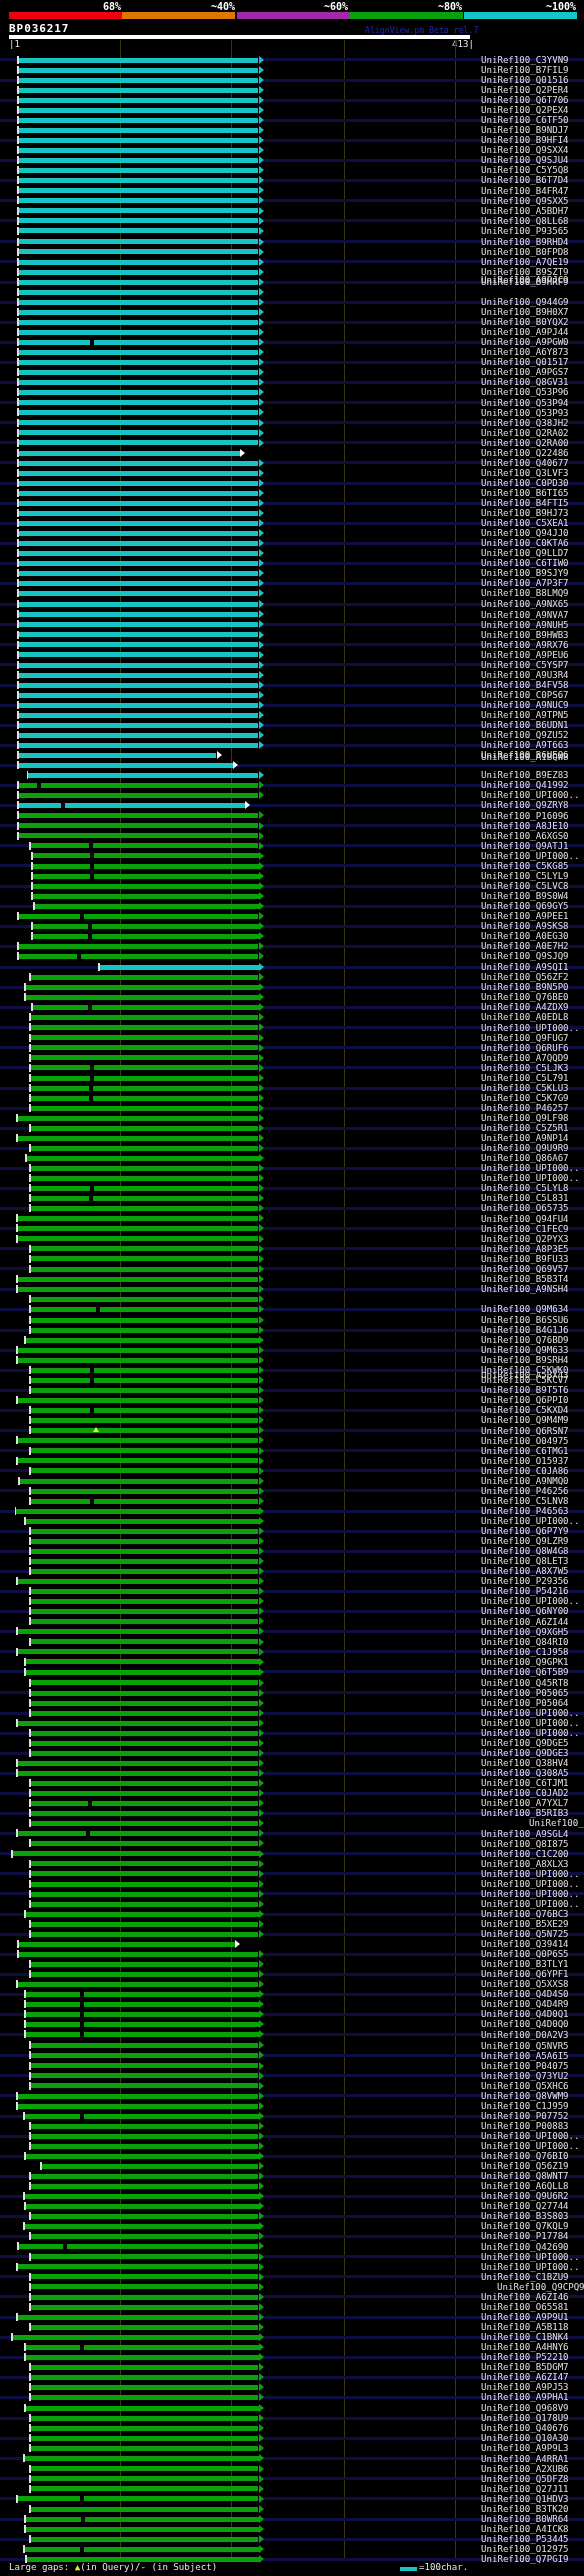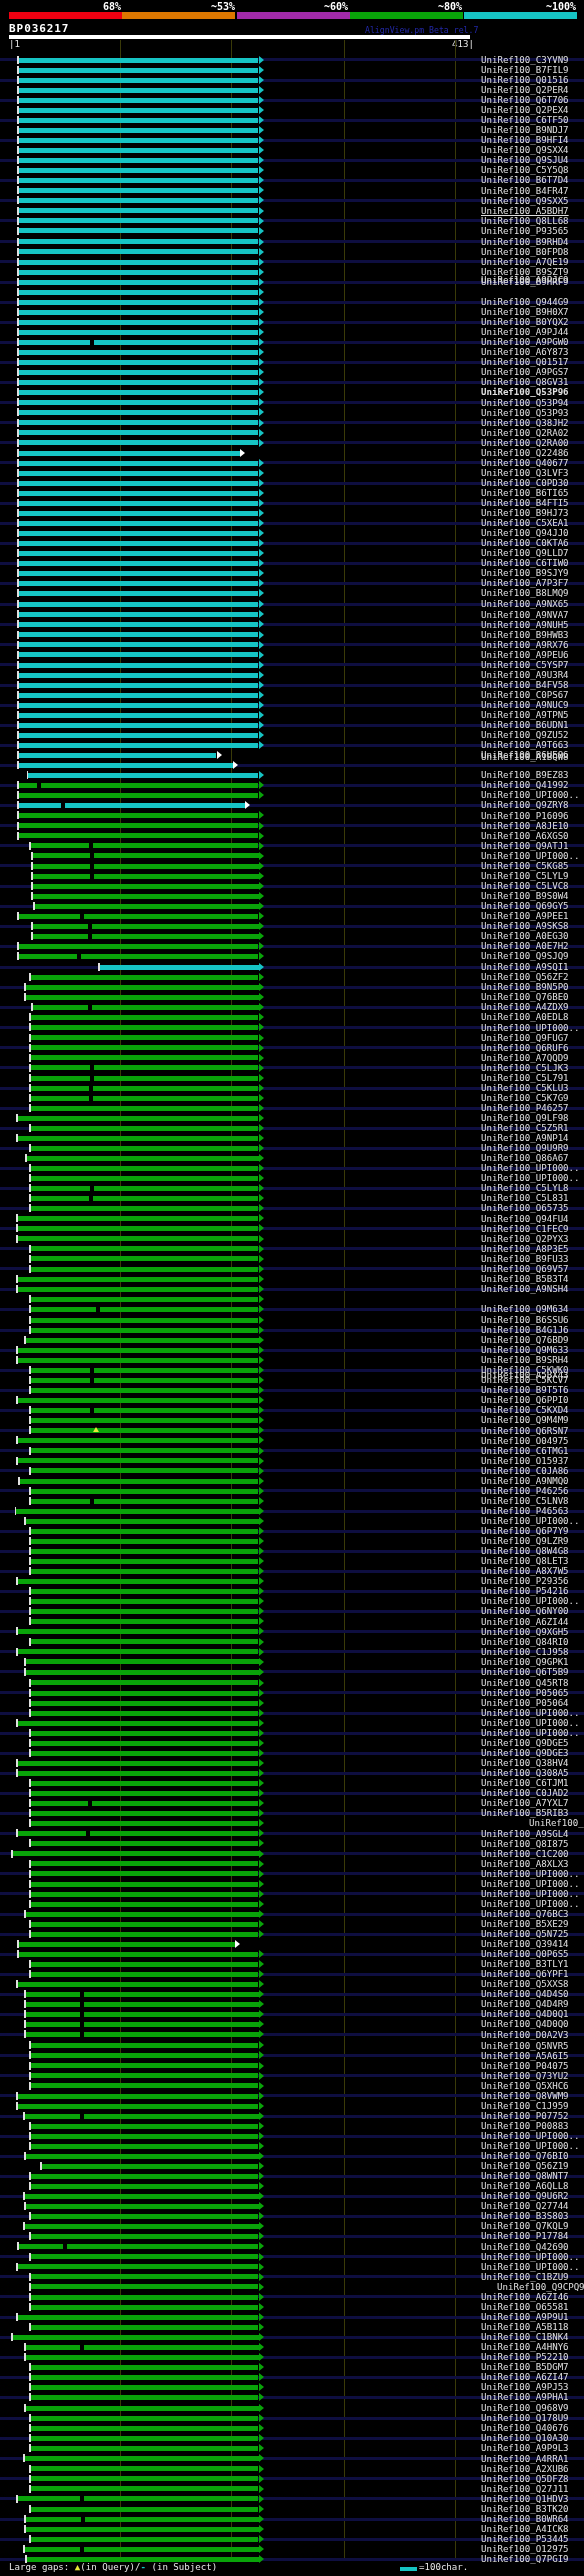--- a/index.html
+++ b/index.html
@@ -27,21 +27,21 @@
   .ltext{position:absolute;top:2562px;left:419px;font-size:9.1px;color:#e8e8e8;line-height:10px;}
 </style>
 </head>
 <body>
 
 <div id="stage">
   <div id="key">
       <div class="keyseg" style="left: 9.1px; width: 113px; background: rgb(238, 0, 17);"></div>
       <div class="keylab" style="left: 57px;">68%</div>
       <div class="keyseg" style="left: 122px; width: 113px; background: rgb(221, 119, 0);"></div>
-      <div class="keylab" style="left: 171px;">~53%</div>
+      <div class="keylab" style="left: 171px;">~40%</div>
       <div class="keyseg" style="left: 237px; width: 113px; background: rgb(162, 42, 170);"></div>
       <div class="keylab" style="left: 284px;">~60%</div>
       <div class="keyseg" style="left: 350px; width: 113px; background: rgb(9, 163, 9);"></div>
       <div class="keylab" style="left: 398px;">~80%</div>
       <div class="keyseg" style="left: 464px; width: 113px; background: rgb(22, 196, 196);"></div>
       <div class="keylab" style="left: 512px;">~100%</div>
     </div>
   <div class="qtitle">BP036217</div>
   <div class="wmark">AlignView.pm Beta rel.7</div>
   <div class="qbar"></div>
@@ -149,21 +149,21 @@
         <div class="navy" style="top: 199px;"></div>
         <div class="bar" style="left: 18.3px; width: 240px; top: 198px; background: rgb(22, 196, 196);"></div>
         <div class="tick" style="left: 17.4px; top: 196px;"></div>
         <div class="arrow" style="left: 259px; top: 196px; border-left: 5.5px solid rgb(22, 196, 196);"></div>
         <div class="hitlab" style="top: 196px;">UniRef100_Q9SXX5</div>
       </div>
       <div>
         <div class="bar" style="left: 18.3px; width: 240px; top: 208px; background: rgb(22, 196, 196);"></div>
         <div class="tick" style="left: 17.4px; top: 207px;"></div>
         <div class="arrow" style="left: 259px; top: 207px; border-left: 5.5px solid rgb(22, 196, 196);"></div>
-        <div class="hitlab" style="top: 206px; text-decoration: underline;">UniRef100_A5BDH7</div>
+        <div class="hitlab" style="top: 206px;">UniRef100_A5BDH7</div>
       </div>
       <div>
         <div class="navy" style="top: 219px;"></div>
         <div class="bar" style="left: 18.3px; width: 240px; top: 218px; background: rgb(22, 196, 196);"></div>
         <div class="tick" style="left: 17.4px; top: 217px;"></div>
         <div class="arrow" style="left: 259px; top: 217px; border-left: 5.5px solid rgb(22, 196, 196);"></div>
         <div class="hitlab" style="top: 216px;">UniRef100_Q8LL68</div>
       </div>
       <div>
         <div class="bar" style="left: 18.3px; width: 240px; top: 228px; background: rgb(22, 196, 196);"></div>
@@ -267,21 +267,21 @@
         <div class="navy" style="top: 381px;"></div>
         <div class="bar" style="left: 18.3px; width: 240px; top: 380px; background: rgb(22, 196, 196);"></div>
         <div class="tick" style="left: 17.4px; top: 378px;"></div>
         <div class="arrow" style="left: 259px; top: 378px; border-left: 5.5px solid rgb(22, 196, 196);"></div>
         <div class="hitlab" style="top: 377px;">UniRef100_Q8GV31</div>
       </div>
       <div>
         <div class="bar" style="left: 18.3px; width: 240px; top: 390px; background: rgb(22, 196, 196);"></div>
         <div class="tick" style="left: 17.4px; top: 388px;"></div>
         <div class="arrow" style="left: 259px; top: 388px; border-left: 5.5px solid rgb(22, 196, 196);"></div>
-        <div class="hitlab" style="top: 387px; font-weight: bold;">UniRef100_Q53P96</div>
+        <div class="hitlab" style="top: 387px;">UniRef100_Q53P96</div>
       </div>
       <div>
         <div class="navy" style="top: 401px;"></div>
         <div class="bar" style="left: 18.3px; width: 240px; top: 400px; background: rgb(22, 196, 196);"></div>
         <div class="tick" style="left: 17.4px; top: 398px;"></div>
         <div class="arrow" style="left: 259px; top: 398px; border-left: 5.5px solid rgb(22, 196, 196);"></div>
         <div class="hitlab" style="top: 398px;">UniRef100_Q53P94</div>
       </div>
       <div>
         <div class="bar" style="left: 18.3px; width: 240px; top: 410px; background: rgb(22, 196, 196);"></div>

